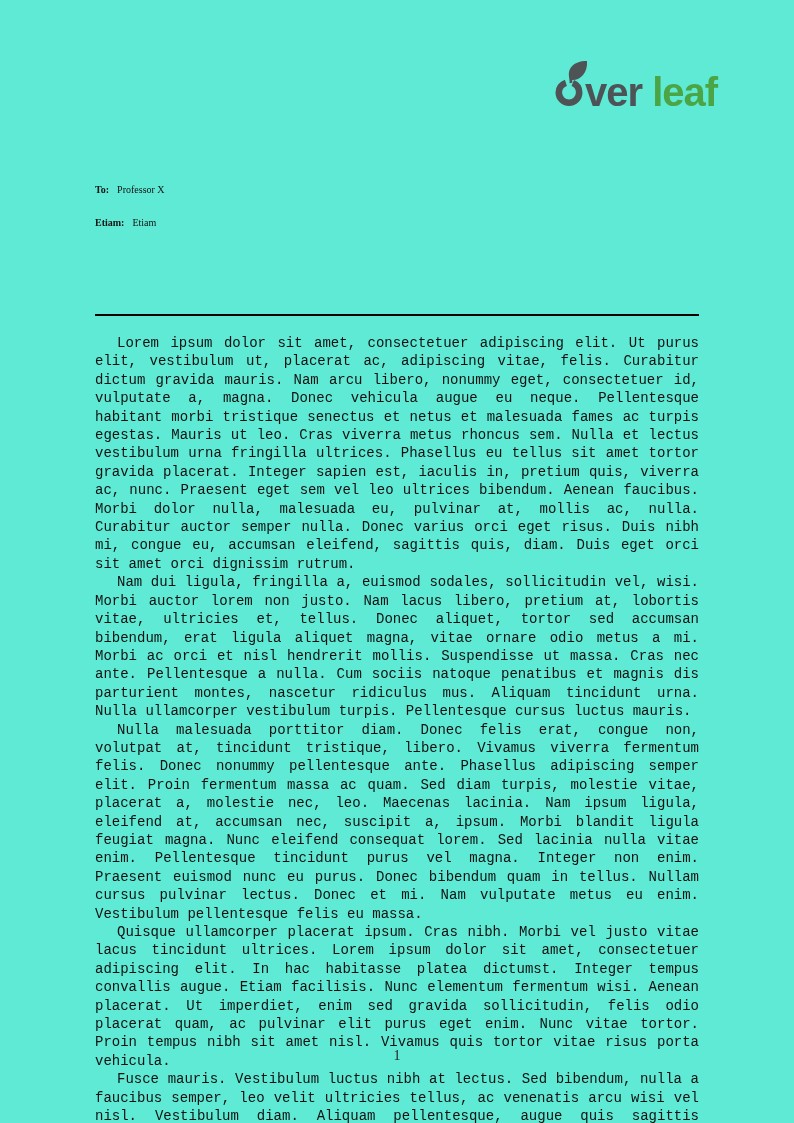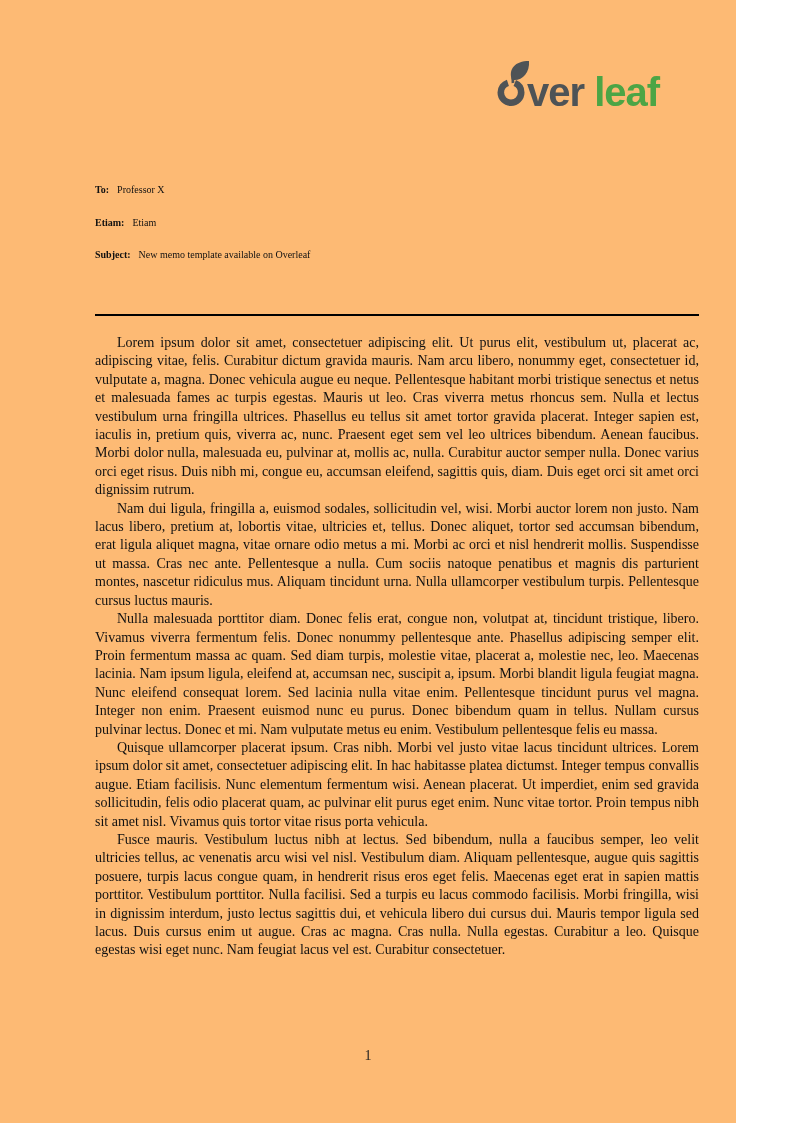--- a/index.html
+++ b/index.html
@@ -1,20 +1,20 @@
 <!DOCTYPE html>
 <html lang="en"><head>
 <meta charset="utf-8">
 <style>
   html, body { margin: 0; padding: 0; background: #ffffff; }
   .page {
     position: relative;
-    width: 736px;
+    width: 794px;
     height: 1123px;
-    background: #fdba74;
+    background: #5eead4;
     overflow: hidden;
     font-family: "Liberation Serif", "DejaVu Serif", serif;
     color: #111111;
   }
 
   
   .logo {
     position: absolute;
     top: 59px;
     right: 84px;
@@ -51,21 +51,21 @@
     position: absolute;
     top: 334px;
     left: 95px;
     width: 604px;
     font-size: 14px;
     line-height: 18.4px;
     text-align: justify;
     text-justify: inter-word;
     hyphens: auto;
   }
-  .memo-body p { margin: 0; text-indent: 22px; }
+  .memo-body p { margin: 0; text-indent: 22px; font-family: Liberation Mono, monospace; }
 
   
   .page-footer {
     position: absolute;
     top: 1048px;
     left: 0;
     width: 100%;
     text-align: center;
     font-size: 14px;
     color: #222222;
@@ -90,23 +90,20 @@
     </svg>
   </div>
 
   <div class="memo-head">
     <p class="memo-field">
       <span class="lbl">To:</span><span class="val">Professor X</span>
     </p>
     <p class="memo-field">
       <span class="lbl">Etiam:</span><span class="val">Etiam</span>
     </p>
-    <p class="memo-field">
-      <span class="lbl">Subject:</span><span class="val">New memo template available on Overleaf</span>
-    </p>
   </div>
 
   <div class="rule"></div>
 
   <div class="memo-body">
     <p>Lorem ipsum dolor sit amet, consectetuer adipiscing elit. Ut purus elit, vestibulum ut, placerat ac, adipiscing vitae, felis. Curabitur dictum gravida mauris. Nam arcu libero, nonummy eget, consectetuer id, vulputate a, magna. Donec vehicula augue eu neque. Pellentesque habitant morbi tristique senectus et netus et malesuada fames ac turpis egestas. Mauris ut leo. Cras viverra metus rhoncus sem. Nulla et lectus vestibulum urna fringilla ultrices. Phasellus eu tellus sit amet tortor gravida placerat. Integer sapien est, iaculis in, pretium quis, viverra ac, nunc. Praesent eget sem vel leo ultrices bibendum. Aenean faucibus. Morbi dolor nulla, malesuada eu, pulvinar at, mollis ac, nulla. Curabitur auctor semper nulla. Donec varius orci eget risus. Duis nibh mi, congue eu, accumsan eleifend, sagittis quis, diam. Duis eget orci sit amet orci dignissim rutrum.</p>
     <p>Nam dui ligula, fringilla a, euismod sodales, sollicitudin vel, wisi. Morbi auctor lorem non justo. Nam lacus libero, pretium at, lobortis vitae, ultricies et, tellus. Donec aliquet, tortor sed accumsan bibendum, erat ligula aliquet magna, vitae ornare odio metus a mi. Morbi ac orci et nisl hendrerit mollis. Suspendisse ut massa. Cras nec ante. Pellentesque a nulla. Cum sociis natoque penatibus et magnis dis parturient montes, nascetur ridiculus mus. Aliquam tincidunt urna. Nulla ullamcorper vestibulum turpis. Pellentesque cursus luctus mauris.</p>
     <p>Nulla malesuada porttitor diam. Donec felis erat, congue non, volutpat at, tincidunt tristique, libero. Vivamus viverra fermentum felis. Donec nonummy pellentesque ante. Phasellus adipiscing semper elit. Proin fermentum massa ac quam. Sed diam turpis, molestie vitae, placerat a, molestie nec, leo. Maecenas lacinia. Nam ipsum ligula, eleifend at, accumsan nec, suscipit a, ipsum. Morbi blandit ligula feugiat magna. Nunc eleifend consequat lorem. Sed lacinia nulla vitae enim. Pellentesque tincidunt purus vel magna. Integer non enim. Praesent euismod nunc eu purus. Donec bibendum quam in tellus. Nullam cursus pulvinar lectus. Donec et mi. Nam vulputate metus eu enim. Vestibulum pellentesque felis eu massa.</p>
     <p>Quisque ullamcorper placerat ipsum. Cras nibh. Morbi vel justo vitae lacus tincidunt ultrices. Lorem ipsum dolor sit amet, consectetuer adipiscing elit. In hac habitasse platea dictumst. Integer tempus convallis augue. Etiam facilisis. Nunc elementum fermentum wisi. Aenean placerat. Ut imperdiet, enim sed gravida sollicitudin, felis odio placerat quam, ac pulvinar elit purus eget enim. Nunc vitae tortor. Proin tempus nibh sit amet nisl. Vivamus quis tortor vitae risus porta vehicula.</p>
     <p>Fusce mauris. Vestibulum luctus nibh at lectus. Sed bibendum, nulla a faucibus semper, leo velit ultricies tellus, ac venenatis arcu wisi vel nisl. Vestibulum diam. Aliquam pellentesque, augue quis sagittis posuere, turpis lacus congue quam, in hendrerit risus eros eget felis. Maecenas eget erat in sapien mattis porttitor. Vestibulum porttitor. Nulla facilisi. Sed a turpis eu lacus commodo facilisis. Morbi fringilla, wisi in dignissim interdum, justo lectus sagittis dui, et vehicula libero dui cursus dui. Mauris tempor ligula sed lacus. Duis cursus enim ut augue. Cras ac magna. Cras nulla. Nulla egestas. Curabitur a leo. Quisque egestas wisi eget nunc. Nam feugiat lacus vel est. Curabitur consectetuer.</p>

